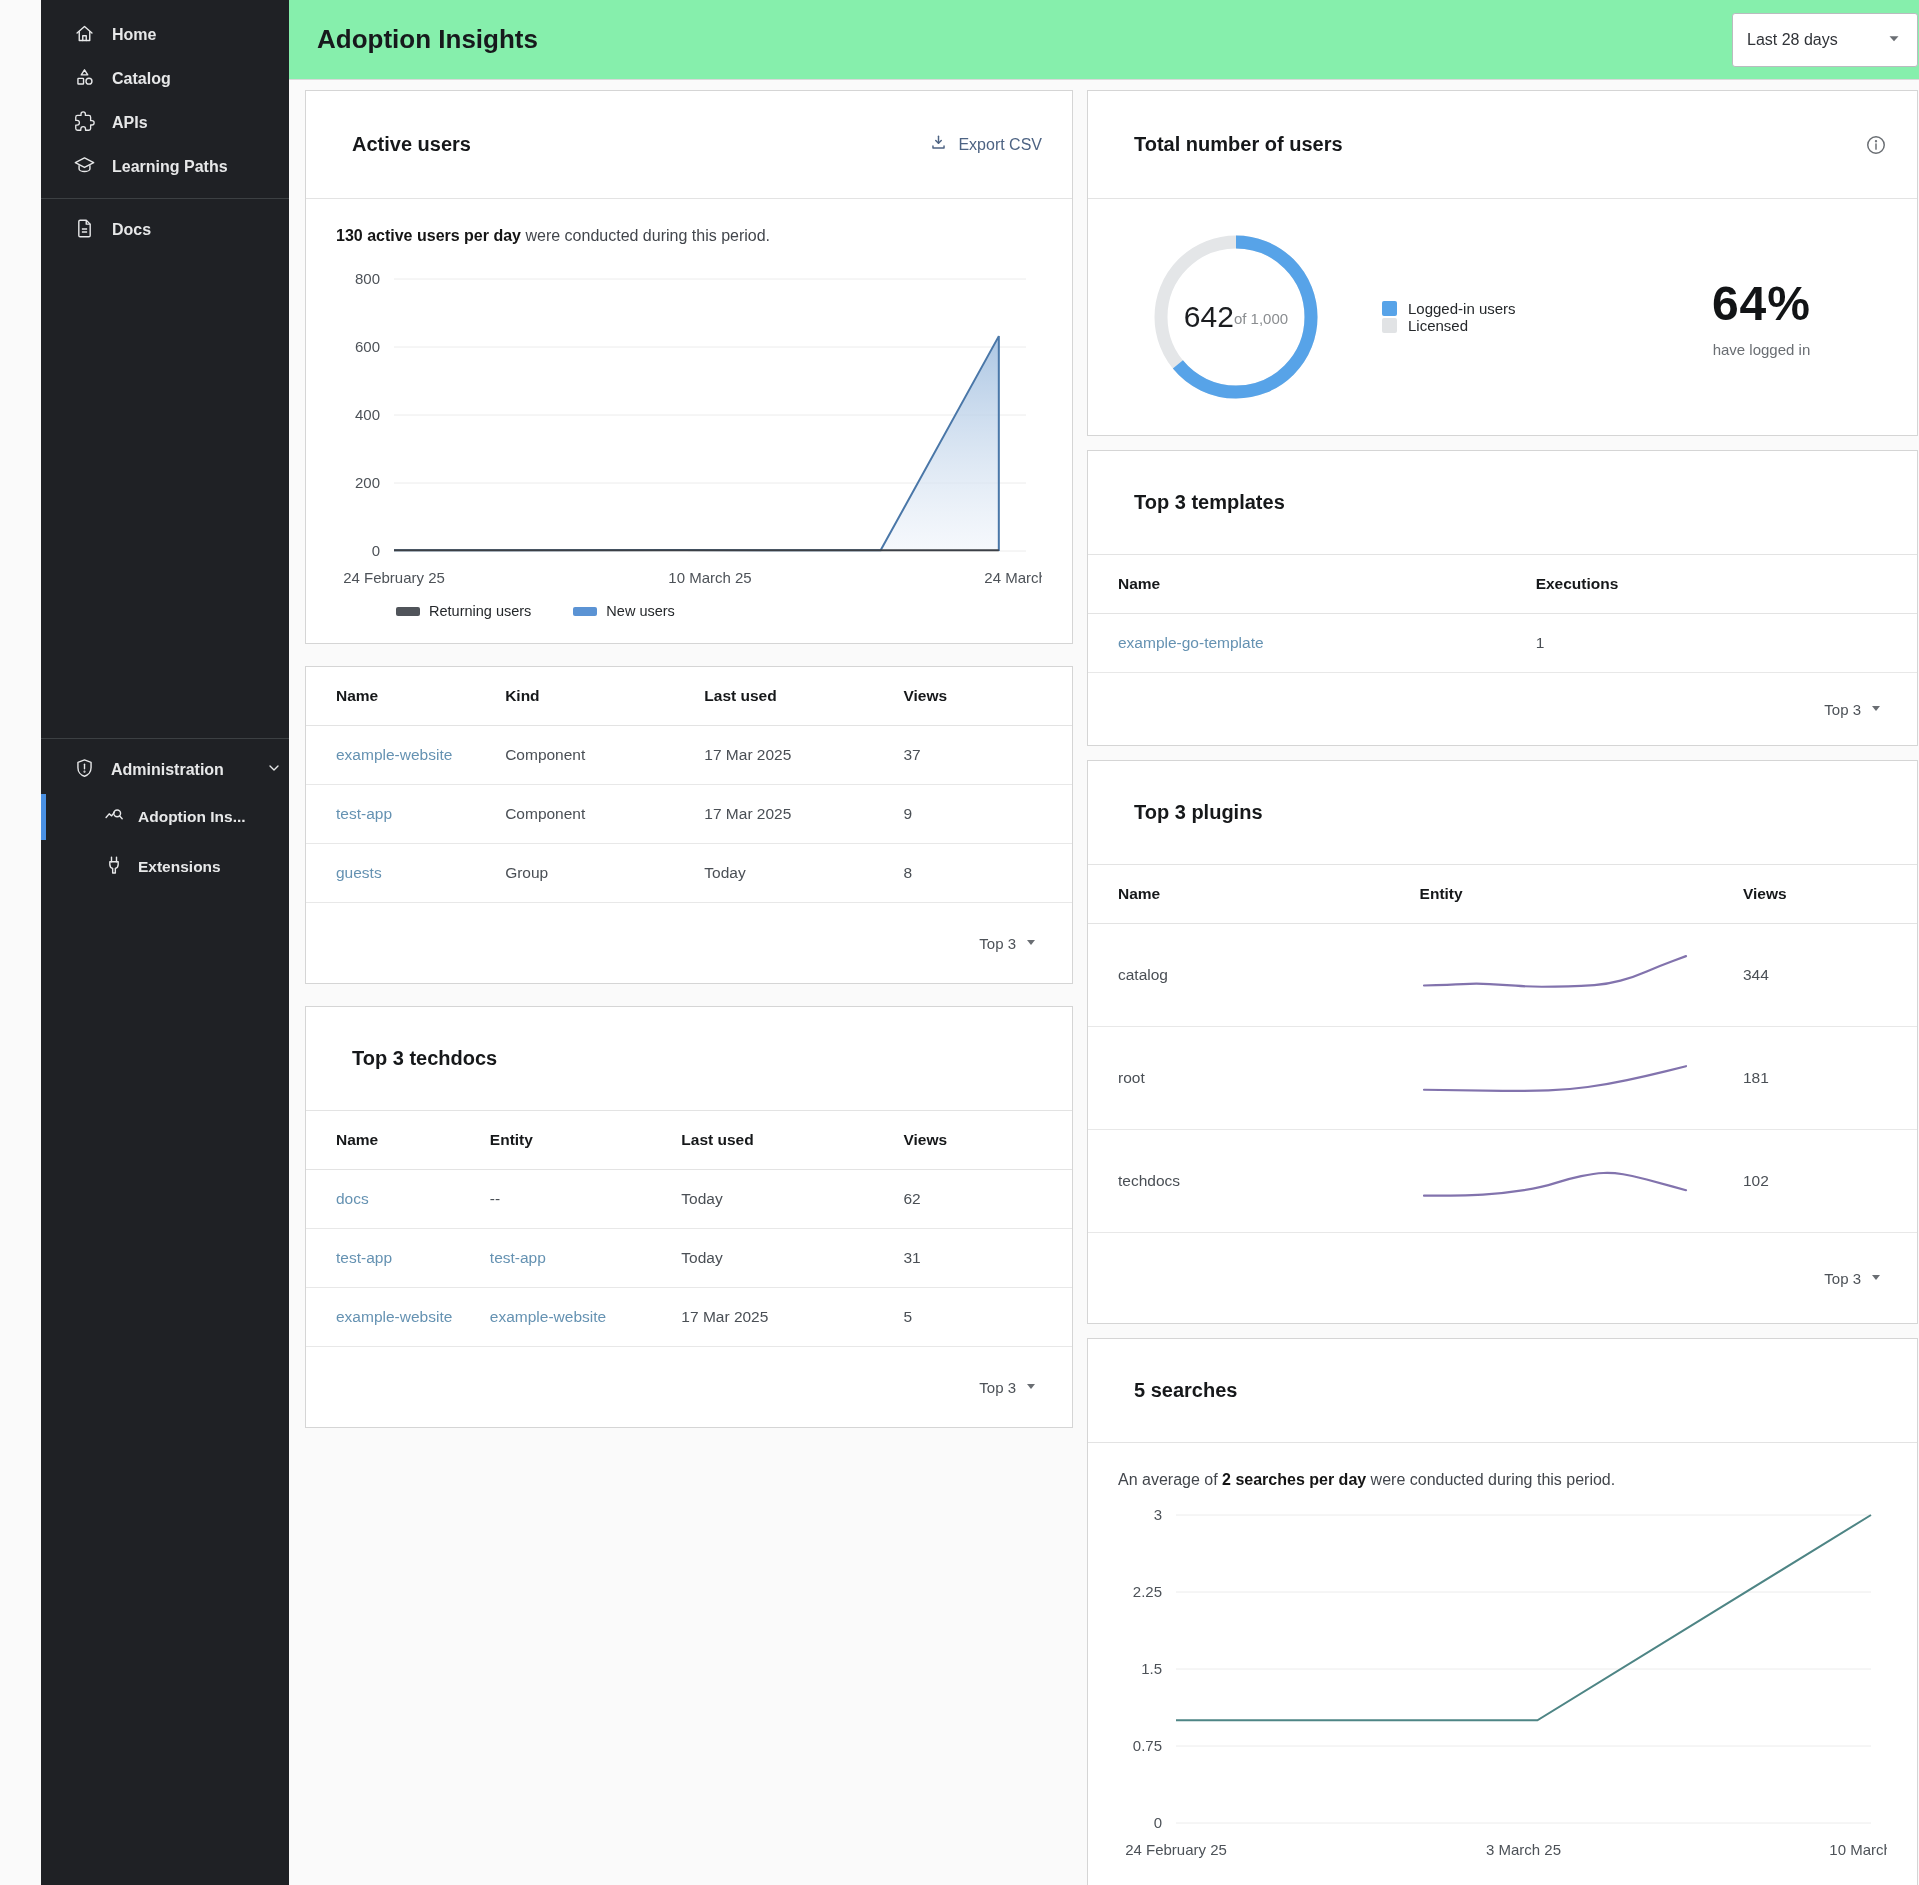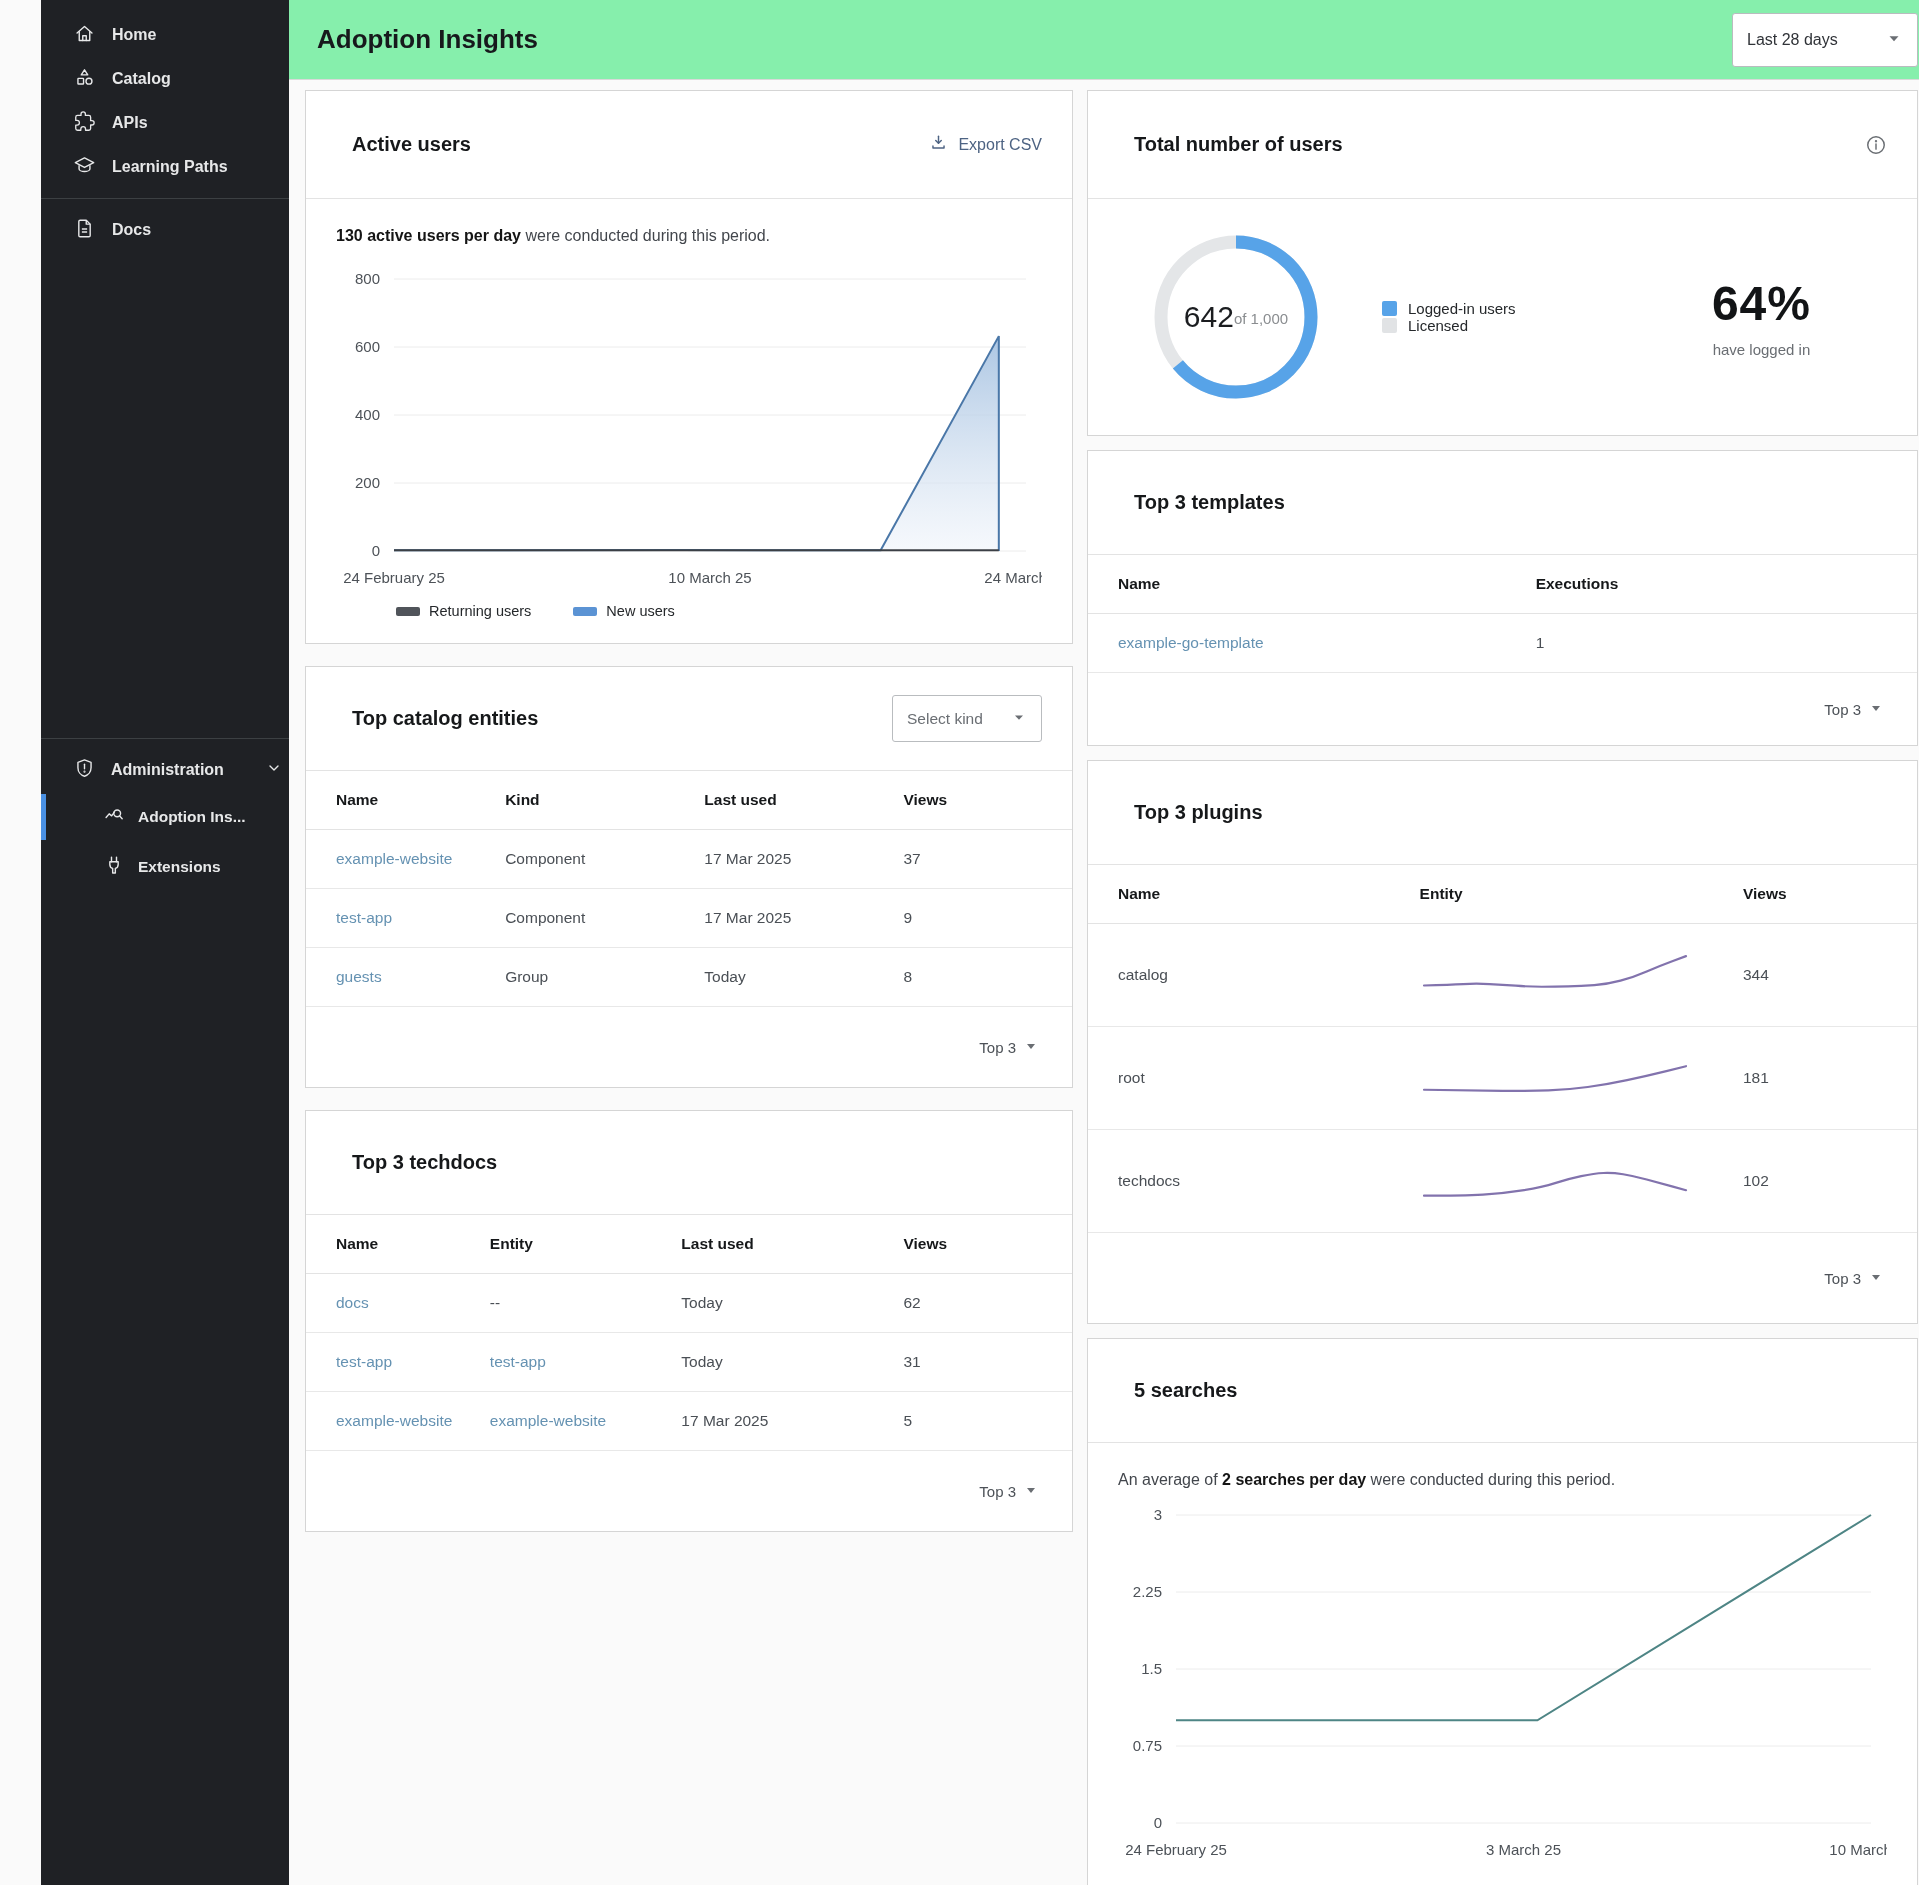--- a/index.html
+++ b/index.html
@@ -227,29 +227,20 @@
               </div>
               <div class="au-legend-item">
                 <span class="au-chip" style="background: rgb(91, 147, 212);"></span>
                 <span>New users</span>
               </div>
             </div>
           </div>
         </section>
 
         <section class="card">
-          <div class="card-header compact">
-            <h2 class="card-title">Top catalog entities</h2>
-            <div class="select kind-select">
-              <span>Select kind</span>
-              <span class="caret-sm"><svg width="16" height="16" viewBox="0 0 20 20">
-                    <polygon points="5,8 15,8 10,13.5" fill="#6a6e73"></polygon>
-                  </svg></span>
-            </div>
-          </div>
           <table>
             <colgroup>
                 <col style="width:26%">
                 <col style="width:26%">
                 <col style="width:26%">
                 <col style="width:22%">
               </colgroup>
             <thead>
                 <tr>
               <th>Name</th>

